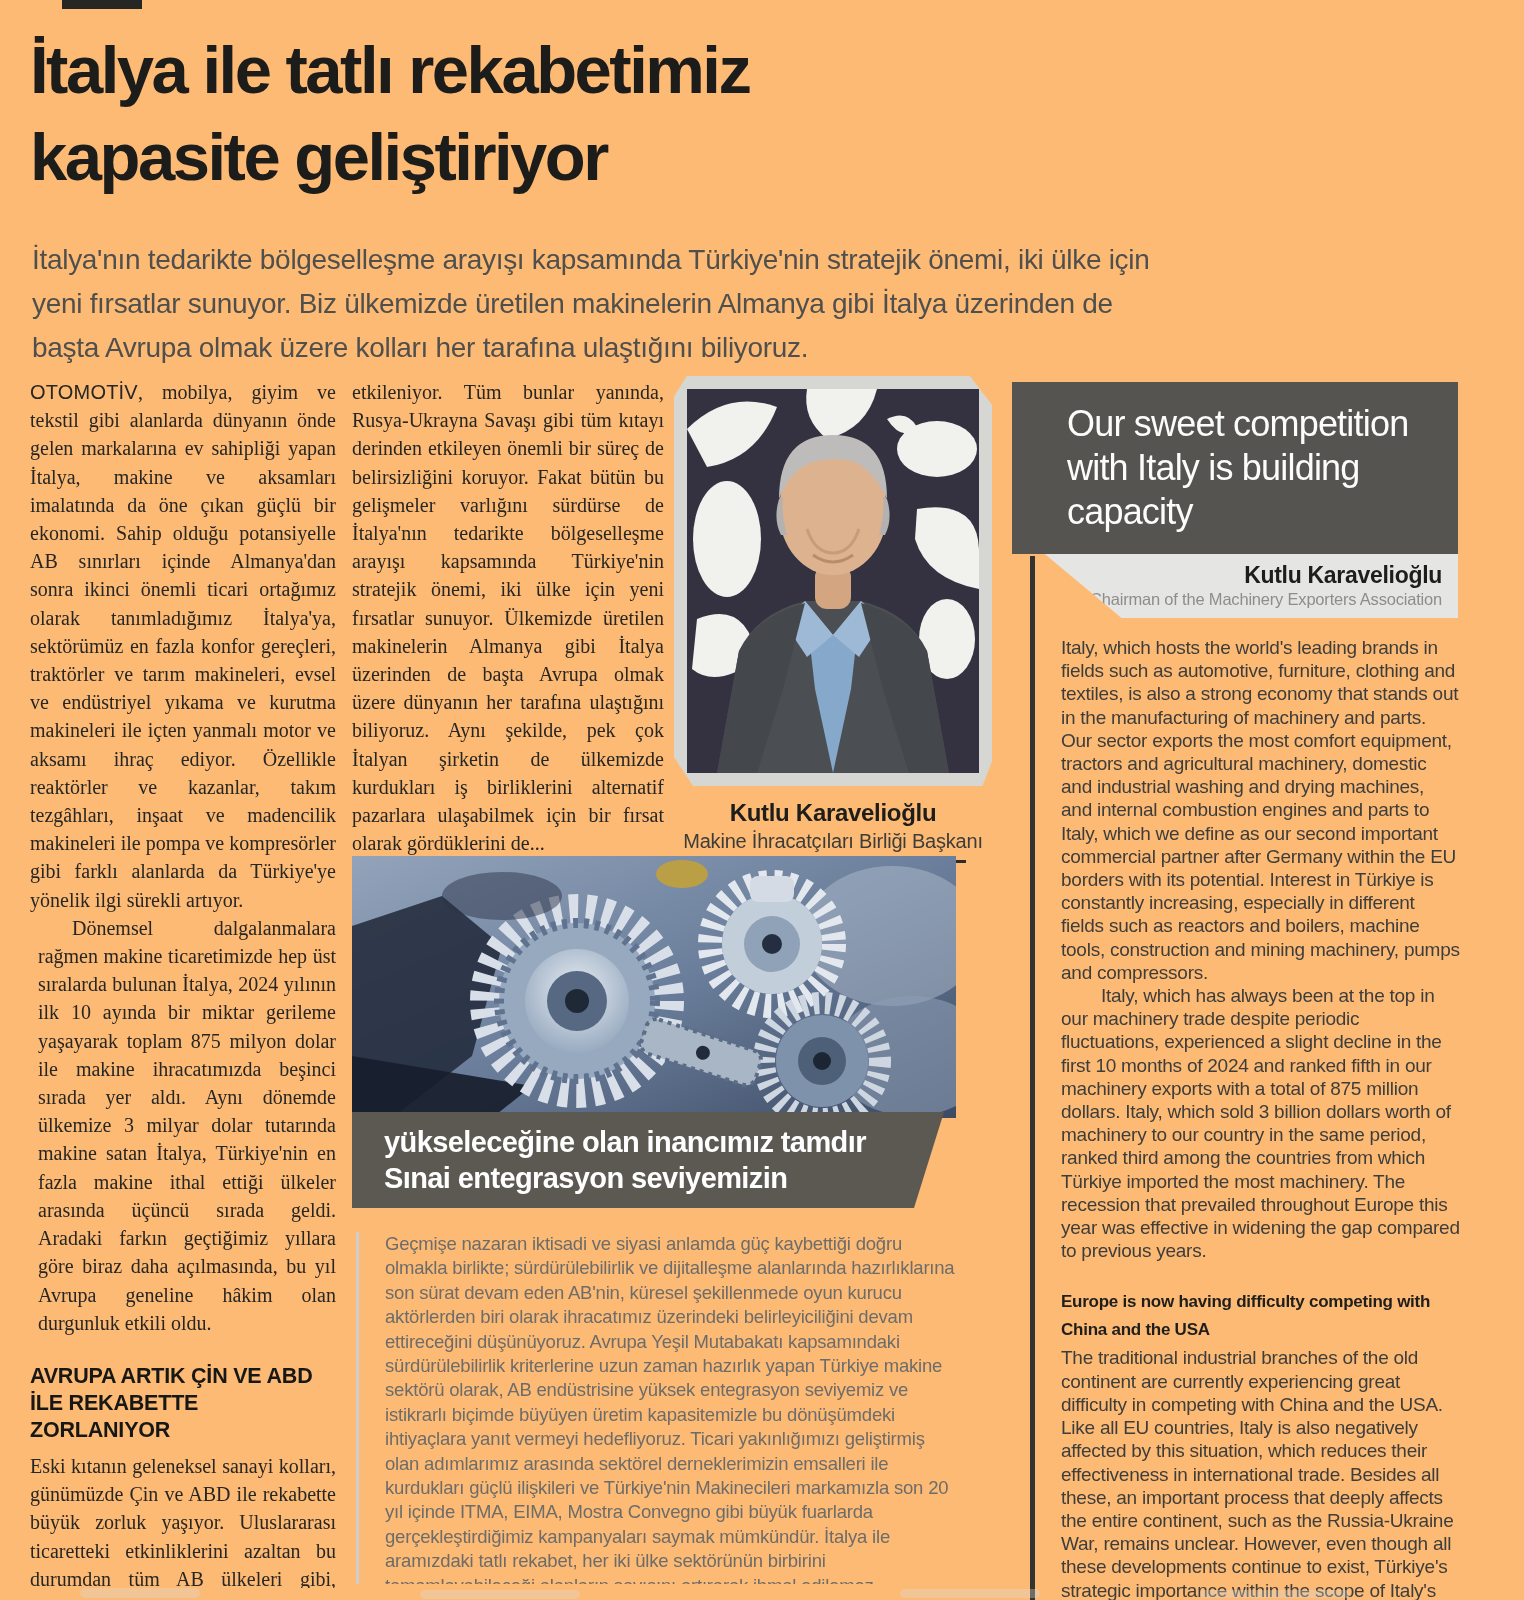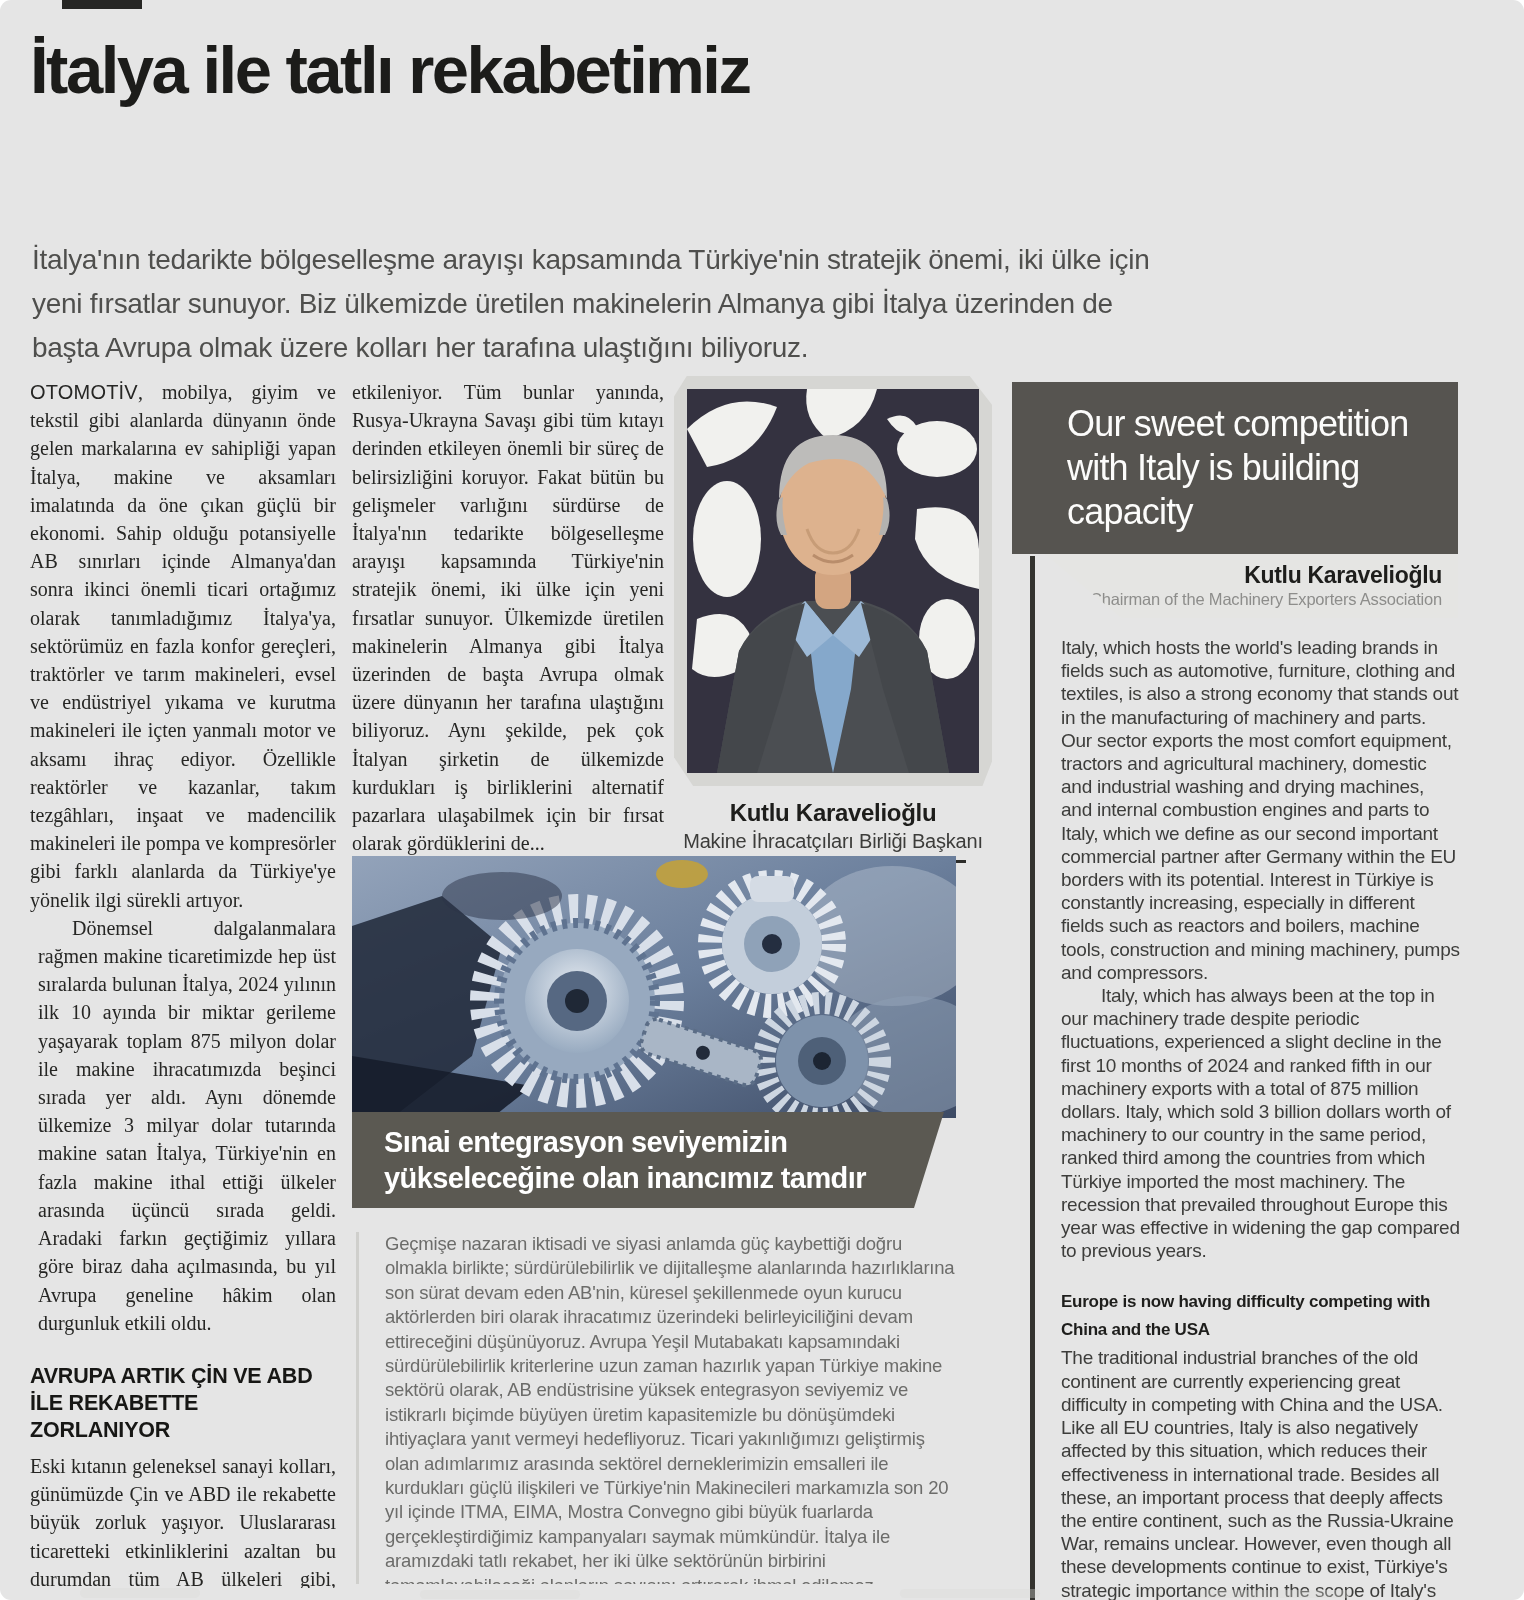--- a/index.html
+++ b/index.html
@@ -1,18 +1,18 @@
 <!DOCTYPE html>
 <html><head>
 <meta charset="utf-8">
 <style>
   html,body{margin:0;padding:0;background:#ffffff;}
   #page{
-    position:relative;width:1524px;height:1600px;background:#e5e5e5;
-    overflow:hidden;font-family:"Liberation Serif", serif;color:#2e2e2c;border-radius:11px;
+    position:relative;width:1524px;height:1600px;background:#fdba74;
+    overflow:hidden;font-family:"Liberation Serif", serif;color:#2e2e2c;
   }
   .abs{position:absolute;}
   
   .crop-mark{left:62px;top:0;width:80px;height:9px;background:#262624;}
   
   .headline{
     left:30px;top:26px;width:1100px;
     font-family:"Liberation Sans", sans-serif;font-weight:800;
     font-size:67px;line-height:87px;letter-spacing:-2.5px;color:#1c1c1a;
   }
@@ -111,20 +111,21 @@
 </style>
 </head>
 <body>
 
 <div id="page">
 
   <div class="abs crop-mark"></div>
 
   <div class="abs headline">
     <div>İtalya ile tatlı rekabetimiz</div>
+    <div>kapasite geliştiriyor</div>
   </div>
 
   <div class="abs lede">İtalya'nın tedarikte bölgeselleşme arayışı kapsamında Türkiye'nin stratejik önemi, iki ülke için yeni fırsatlar sunuyor. Biz ülkemizde üretilen makinelerin Almanya gibi İtalya üzerinden de başta Avrupa olmak üzere kolları her tarafına ulaştığını biliyoruz.</div>
 
   <div class="abs col col1">
     <p><span class="lead-word">OTOMOTİV</span><span>, mobilya, giyim ve tekstil gibi alanlarda dünyanın önde gelen markalarına ev sahipliği yapan İtalya, makine ve aksamları imalatında da öne çıkan güçlü bir ekonomi. Sahip olduğu potansiyelle AB sınırları içinde Almanya'dan sonra ikinci önemli ticari ortağımız olarak tanımladığımız İtalya'ya, sektörümüz en fazla konfor gereçleri, traktörler ve tarım makineleri, evsel ve endüstriyel yıkama ve kurutma makineleri ile içten yanmalı motor ve aksamı ihraç ediyor. Özellikle reaktörler ve kazanlar, takım tezgâhları, inşaat ve madencilik makineleri ile pompa ve kompresörler gibi farklı alanlarda da Türkiye'ye yönelik ilgi sürekli artıyor.</span></p>
     <p class="indent">Dönemsel dalgalanmalara rağmen makine ticaretimizde hep üst sıralarda bulunan İtalya, 2024 yılının ilk 10 ayında bir miktar gerileme yaşayarak toplam 875 milyon dolar ile makine ihracatımızda beşinci sırada yer aldı. Aynı dönemde ülkemize 3 milyar dolar tutarında makine satan İtalya, Türkiye'nin en fazla makine ithal ettiği ülkeler arasında üçüncü sırada geldi. Aradaki farkın geçtiğimiz yıllara göre biraz daha açılmasında, bu yıl Avrupa geneline hâkim olan durgunluk etkili oldu.</p>
     <p class="col-subhead">AVRUPA ARTIK ÇİN VE ABD İLE REKABETTE ZORLANIYOR</p>
     <p>Eski kıtanın geleneksel sanayi kolları, günümüzde Çin ve ABD ile rekabette büyük zorluk yaşıyor. Uluslararası ticaretteki etkinliklerini azaltan bu durumdan tüm AB ülkeleri gibi, İtalya da olumsuz</p>
   </div>
@@ -217,22 +218,22 @@
       <g transform="rotate(18 330 190)">
         <rect x="290" y="172" width="120" height="36" rx="10" fill="#a9b6c6"></rect>
         <rect x="290" y="172" width="120" height="36" rx="10" fill="none" stroke="#5b6d86" stroke-width="4" stroke-dasharray="4 5"></rect>
         <circle cx="352" cy="190" r="7" fill="#222b3a"></circle>
       </g>
       <ellipse cx="150" cy="40" rx="60" ry="24" fill="#2b3447" opacity="0.5"></ellipse>
     </svg>
   </div>
 
   <div class="abs pq-banner">
+    <div class="pq-line">yükseleceğine olan inancımız tamdır</div>
     <div class="pq-line">Sınai entegrasyon seviyemizin</div>
-    <div class="pq-line">yükseleceğine olan inancımız tamdır</div>
   </div>
 
   <div class="abs pq-body">Geçmişe nazaran iktisadi ve siyasi anlamda güç kaybettiği doğru olmakla birlikte; sürdürülebilirlik ve dijitalleşme alanlarında hazırlıklarına son sürat devam eden AB'nin, küresel şekillenmede oyun kurucu aktörlerden biri olarak ihracatımız üzerindeki belirleyiciliğini devam ettireceğini düşünüyoruz. Avrupa Yeşil Mutabakatı kapsamındaki sürdürülebilirlik kriterlerine uzun zaman hazırlık yapan Türkiye makine sektörü olarak, AB endüstrisine yüksek entegrasyon seviyemiz ve istikrarlı biçimde büyüyen üretim kapasitemizle bu dönüşümdeki ihtiyaçlara yanıt vermeyi hedefliyoruz. Ticari yakınlığımızı geliştirmiş olan adımlarımız arasında sektörel derneklerimizin emsalleri ile kurdukları güçlü ilişkileri ve Türkiye'nin Makinecileri markamızla son 20 yıl içinde ITMA, EIMA, Mostra Convegno gibi büyük fuarlarda gerçekleştirdiğimiz kampanyaları saymak mümkündür. İtalya ile aramızdaki tatlı rekabet, her iki ülke sektörünün birbirini tamamlayabileceği alanların sayısını artırarak ihmal edilemez potansiyeller ortaya çıkarıyor. Güçlü ve güvenilir çözüm ortakları olarak sınai entegrasyon seviyemizin yükseleceğine olan inancımız tamdır.</div>
 
   <div class="abs sb-titlebox">
     <div class="sb-title">Our sweet competition with Italy is building capacity</div>
   </div>
 
   <div class="abs sb-body">
     <p>Italy, which hosts the world's leading brands in fields such as automotive, furniture, clothing and textiles, is also a strong economy that stands out in the manufacturing of machinery and parts. Our sector exports the most comfort equipment, tractors and agricultural machinery, domestic and industrial washing and drying machines, and internal combustion engines and parts to Italy, which we define as our second important commercial partner after Germany within the EU borders with its potential. Interest in Türkiye is constantly increasing, especially in different fields such as reactors and boilers, machine tools, construction and mining machinery, pumps and compressors.</p>

